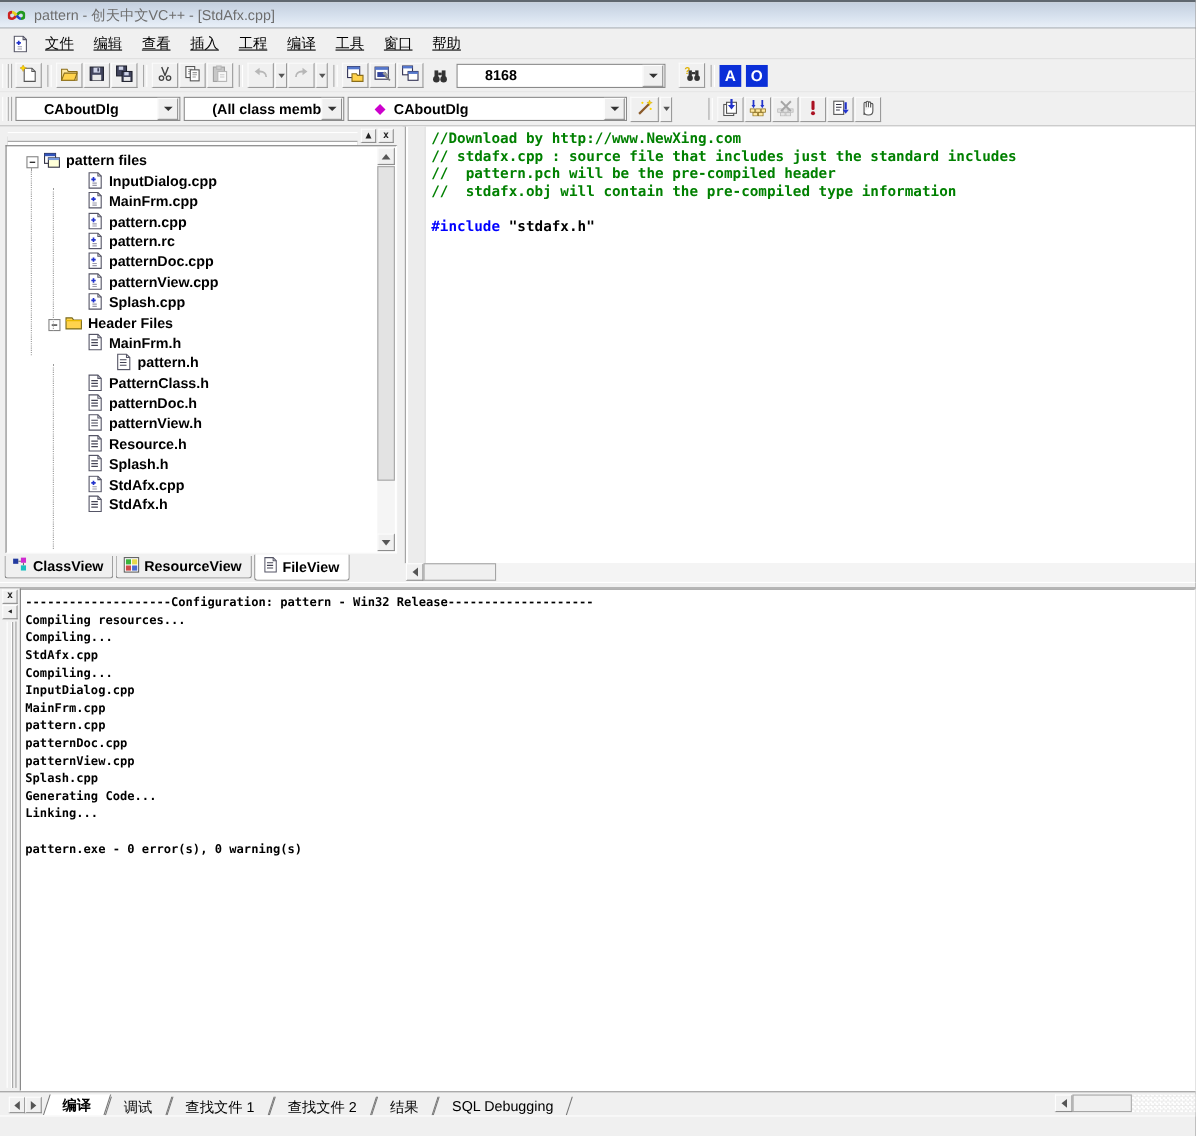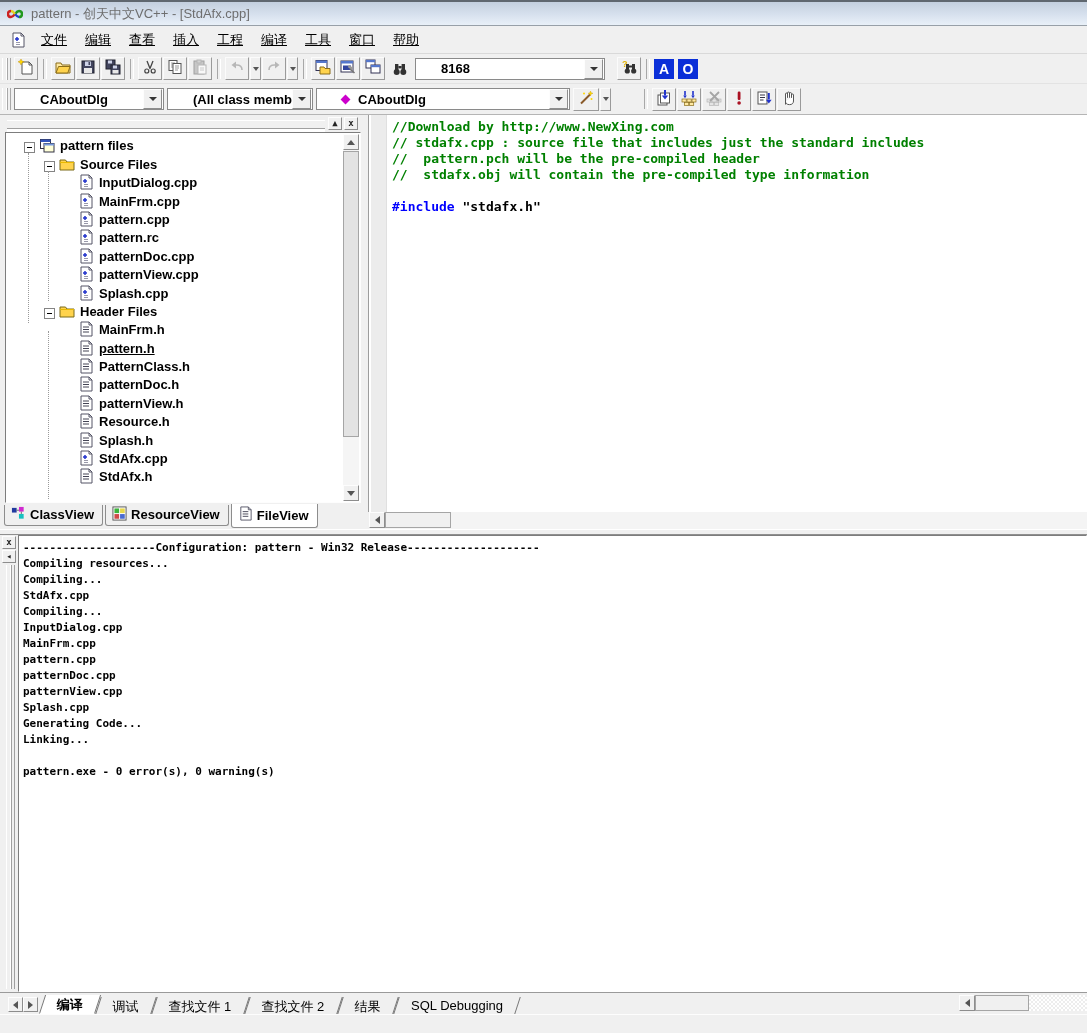--- a/index.html
+++ b/index.html
@@ -395,116 +395,108 @@
           <div class="tree-row" style="padding-left: 18px;">
             <span class="exp"></span>
             <span class="ticon"><svg viewBox="0 0 16 16" width="16" height="16">
                 <rect x="1.5" y="2.5" width="10" height="9" fill="#fff" stroke="#334"></rect>
                 <rect x="1.5" y="2.5" width="10" height="2.5" fill="#3355bb"></rect>
                 <rect x="5" y="6.5" width="10" height="8.5" fill="#ffffd8" stroke="#334"></rect>
                 <rect x="5" y="6.5" width="10" height="2" fill="#7799dd"></rect>
               </svg></span>
             <span>pattern files</span>
           </div>
+          <div class="tree-row" style="padding-left: 58px;">
+            <span style="width:14px;flex:none;"></span>
+            <span class="ticon"><svg viewBox="0 0 16 16" width="16" height="16">
+                <path d="M3 1h8l3 3v11H3z" fill="#fff" stroke="#556"></path>
+                <path d="M11 1v3h3" fill="none" stroke="#556"></path>
+                <path d="M7 5v4M5 7h4" stroke="#2233cc" stroke-width="1.5"></path>
+                <path d="M6 10.5h4M6 12.5h4" stroke="#99a" stroke-width="1"></path>
+              </svg></span>
+            <span>InputDialog.cpp</span>
+          </div>
+          <div class="tree-row" style="padding-left: 58px;">
+            <span style="width:14px;flex:none;"></span>
+            <span class="ticon"><svg viewBox="0 0 16 16" width="16" height="16">
+                <path d="M3 1h8l3 3v11H3z" fill="#fff" stroke="#556"></path>
+                <path d="M11 1v3h3" fill="none" stroke="#556"></path>
+                <path d="M7 5v4M5 7h4" stroke="#2233cc" stroke-width="1.5"></path>
+                <path d="M6 10.5h4M6 12.5h4" stroke="#99a" stroke-width="1"></path>
+              </svg></span>
+            <span>MainFrm.cpp</span>
+          </div>
+          <div class="tree-row" style="padding-left: 58px;">
+            <span style="width:14px;flex:none;"></span>
+            <span class="ticon"><svg viewBox="0 0 16 16" width="16" height="16">
+                <path d="M3 1h8l3 3v11H3z" fill="#fff" stroke="#556"></path>
+                <path d="M11 1v3h3" fill="none" stroke="#556"></path>
+                <path d="M7 5v4M5 7h4" stroke="#2233cc" stroke-width="1.5"></path>
+                <path d="M6 10.5h4M6 12.5h4" stroke="#99a" stroke-width="1"></path>
+              </svg></span>
+            <span>pattern.cpp</span>
+          </div>
+          <div class="tree-row" style="padding-left: 58px;">
+            <span style="width:14px;flex:none;"></span>
+            <span class="ticon"><svg viewBox="0 0 16 16" width="16" height="16">
+                <path d="M3 1h8l3 3v11H3z" fill="#fff" stroke="#556"></path>
+                <path d="M11 1v3h3" fill="none" stroke="#556"></path>
+                <path d="M7 5v4M5 7h4" stroke="#2233cc" stroke-width="1.5"></path>
+                <path d="M6 10.5h4M6 12.5h4" stroke="#99a" stroke-width="1"></path>
+              </svg></span>
+            <span>pattern.rc</span>
+          </div>
+          <div class="tree-row" style="padding-left: 58px;">
+            <span style="width:14px;flex:none;"></span>
+            <span class="ticon"><svg viewBox="0 0 16 16" width="16" height="16">
+                <path d="M3 1h8l3 3v11H3z" fill="#fff" stroke="#556"></path>
+                <path d="M11 1v3h3" fill="none" stroke="#556"></path>
+                <path d="M7 5v4M5 7h4" stroke="#2233cc" stroke-width="1.5"></path>
+                <path d="M6 10.5h4M6 12.5h4" stroke="#99a" stroke-width="1"></path>
+              </svg></span>
+            <span>patternDoc.cpp</span>
+          </div>
+          <div class="tree-row" style="padding-left: 58px;">
+            <span style="width:14px;flex:none;"></span>
+            <span class="ticon"><svg viewBox="0 0 16 16" width="16" height="16">
+                <path d="M3 1h8l3 3v11H3z" fill="#fff" stroke="#556"></path>
+                <path d="M11 1v3h3" fill="none" stroke="#556"></path>
+                <path d="M7 5v4M5 7h4" stroke="#2233cc" stroke-width="1.5"></path>
+                <path d="M6 10.5h4M6 12.5h4" stroke="#99a" stroke-width="1"></path>
+              </svg></span>
+            <span>patternView.cpp</span>
+          </div>
+          <div class="tree-row" style="padding-left: 58px;">
+            <span style="width:14px;flex:none;"></span>
+            <span class="ticon"><svg viewBox="0 0 16 16" width="16" height="16">
+                <path d="M3 1h8l3 3v11H3z" fill="#fff" stroke="#556"></path>
+                <path d="M11 1v3h3" fill="none" stroke="#556"></path>
+                <path d="M7 5v4M5 7h4" stroke="#2233cc" stroke-width="1.5"></path>
+                <path d="M6 10.5h4M6 12.5h4" stroke="#99a" stroke-width="1"></path>
+              </svg></span>
+            <span>Splash.cpp</span>
+          </div>
           <div class="tree-row" style="padding-left: 38px;">
             <span class="exp"></span>
             <span class="ticon"><svg viewBox="0 0 16 16" width="16" height="16">
                 <path d="M1 4h5.5L8 6h7v8H1z" fill="#ffd34d" stroke="#7a6a1a"></path>
                 <path d="M1 6.5h14" stroke="#e8b800"></path>
               </svg></span>
-            <span>Source Files</span>
-          </div>
-          <div class="tree-row" style="padding-left: 58px;">
-            <span style="width:14px;flex:none;"></span>
-            <span class="ticon"><svg viewBox="0 0 16 16" width="16" height="16">
-                <path d="M3 1h8l3 3v11H3z" fill="#fff" stroke="#556"></path>
-                <path d="M11 1v3h3" fill="none" stroke="#556"></path>
-                <path d="M7 5v4M5 7h4" stroke="#2233cc" stroke-width="1.5"></path>
-                <path d="M6 10.5h4M6 12.5h4" stroke="#99a" stroke-width="1"></path>
-              </svg></span>
-            <span>InputDialog.cpp</span>
-          </div>
-          <div class="tree-row" style="padding-left: 58px;">
-            <span style="width:14px;flex:none;"></span>
-            <span class="ticon"><svg viewBox="0 0 16 16" width="16" height="16">
-                <path d="M3 1h8l3 3v11H3z" fill="#fff" stroke="#556"></path>
-                <path d="M11 1v3h3" fill="none" stroke="#556"></path>
-                <path d="M7 5v4M5 7h4" stroke="#2233cc" stroke-width="1.5"></path>
-                <path d="M6 10.5h4M6 12.5h4" stroke="#99a" stroke-width="1"></path>
-              </svg></span>
-            <span>MainFrm.cpp</span>
-          </div>
-          <div class="tree-row" style="padding-left: 58px;">
-            <span style="width:14px;flex:none;"></span>
-            <span class="ticon"><svg viewBox="0 0 16 16" width="16" height="16">
-                <path d="M3 1h8l3 3v11H3z" fill="#fff" stroke="#556"></path>
-                <path d="M11 1v3h3" fill="none" stroke="#556"></path>
-                <path d="M7 5v4M5 7h4" stroke="#2233cc" stroke-width="1.5"></path>
-                <path d="M6 10.5h4M6 12.5h4" stroke="#99a" stroke-width="1"></path>
-              </svg></span>
-            <span>pattern.cpp</span>
-          </div>
-          <div class="tree-row" style="padding-left: 58px;">
-            <span style="width:14px;flex:none;"></span>
-            <span class="ticon"><svg viewBox="0 0 16 16" width="16" height="16">
-                <path d="M3 1h8l3 3v11H3z" fill="#fff" stroke="#556"></path>
-                <path d="M11 1v3h3" fill="none" stroke="#556"></path>
-                <path d="M7 5v4M5 7h4" stroke="#2233cc" stroke-width="1.5"></path>
-                <path d="M6 10.5h4M6 12.5h4" stroke="#99a" stroke-width="1"></path>
-              </svg></span>
-            <span>pattern.rc</span>
-          </div>
-          <div class="tree-row" style="padding-left: 58px;">
-            <span style="width:14px;flex:none;"></span>
-            <span class="ticon"><svg viewBox="0 0 16 16" width="16" height="16">
-                <path d="M3 1h8l3 3v11H3z" fill="#fff" stroke="#556"></path>
-                <path d="M11 1v3h3" fill="none" stroke="#556"></path>
-                <path d="M7 5v4M5 7h4" stroke="#2233cc" stroke-width="1.5"></path>
-                <path d="M6 10.5h4M6 12.5h4" stroke="#99a" stroke-width="1"></path>
-              </svg></span>
-            <span>patternDoc.cpp</span>
-          </div>
-          <div class="tree-row" style="padding-left: 58px;">
-            <span style="width:14px;flex:none;"></span>
-            <span class="ticon"><svg viewBox="0 0 16 16" width="16" height="16">
-                <path d="M3 1h8l3 3v11H3z" fill="#fff" stroke="#556"></path>
-                <path d="M11 1v3h3" fill="none" stroke="#556"></path>
-                <path d="M7 5v4M5 7h4" stroke="#2233cc" stroke-width="1.5"></path>
-                <path d="M6 10.5h4M6 12.5h4" stroke="#99a" stroke-width="1"></path>
-              </svg></span>
-            <span>patternView.cpp</span>
-          </div>
-          <div class="tree-row" style="padding-left: 58px;">
-            <span style="width:14px;flex:none;"></span>
-            <span class="ticon"><svg viewBox="0 0 16 16" width="16" height="16">
-                <path d="M3 1h8l3 3v11H3z" fill="#fff" stroke="#556"></path>
-                <path d="M11 1v3h3" fill="none" stroke="#556"></path>
-                <path d="M7 5v4M5 7h4" stroke="#2233cc" stroke-width="1.5"></path>
-                <path d="M6 10.5h4M6 12.5h4" stroke="#99a" stroke-width="1"></path>
-              </svg></span>
-            <span>Splash.cpp</span>
-          </div>
-          <div class="tree-row" style="padding-left: 38px;">
-            <span class="exp"></span>
-            <span class="ticon"><svg viewBox="0 0 16 16" width="16" height="16">
-                <path d="M1 4h5.5L8 6h7v8H1z" fill="#ffd34d" stroke="#7a6a1a"></path>
-                <path d="M1 6.5h14" stroke="#e8b800"></path>
-              </svg></span>
             <span>Header Files</span>
           </div>
           <div class="tree-row" style="padding-left: 58px;">
             <span style="width:14px;flex:none;"></span>
             <span class="ticon"><svg viewBox="0 0 16 16" width="16" height="16">
                 <path d="M3 1h8l3 3v11H3z" fill="#fff" stroke="#556"></path>
                 <path d="M11 1v3h3" fill="none" stroke="#556"></path>
                 <path d="M5 6h6M5 8.5h6M5 11h6" stroke="#445"></path>
               </svg></span>
             <span>MainFrm.h</span>
           </div>
-          <div class="tree-row" style="padding-left: 58px; text-decoration: underline;">
+          <div class="tree-row" style="padding-left: 84px;">
             <span style="width:14px;flex:none;"></span>
             <span class="ticon"><svg viewBox="0 0 16 16" width="16" height="16">
                 <path d="M3 1h8l3 3v11H3z" fill="#fff" stroke="#556"></path>
                 <path d="M11 1v3h3" fill="none" stroke="#556"></path>
                 <path d="M5 6h6M5 8.5h6M5 11h6" stroke="#445"></path>
               </svg></span>
             <span>pattern.h</span>
           </div>
           <div class="tree-row" style="padding-left: 58px;">
             <span style="width:14px;flex:none;"></span>

